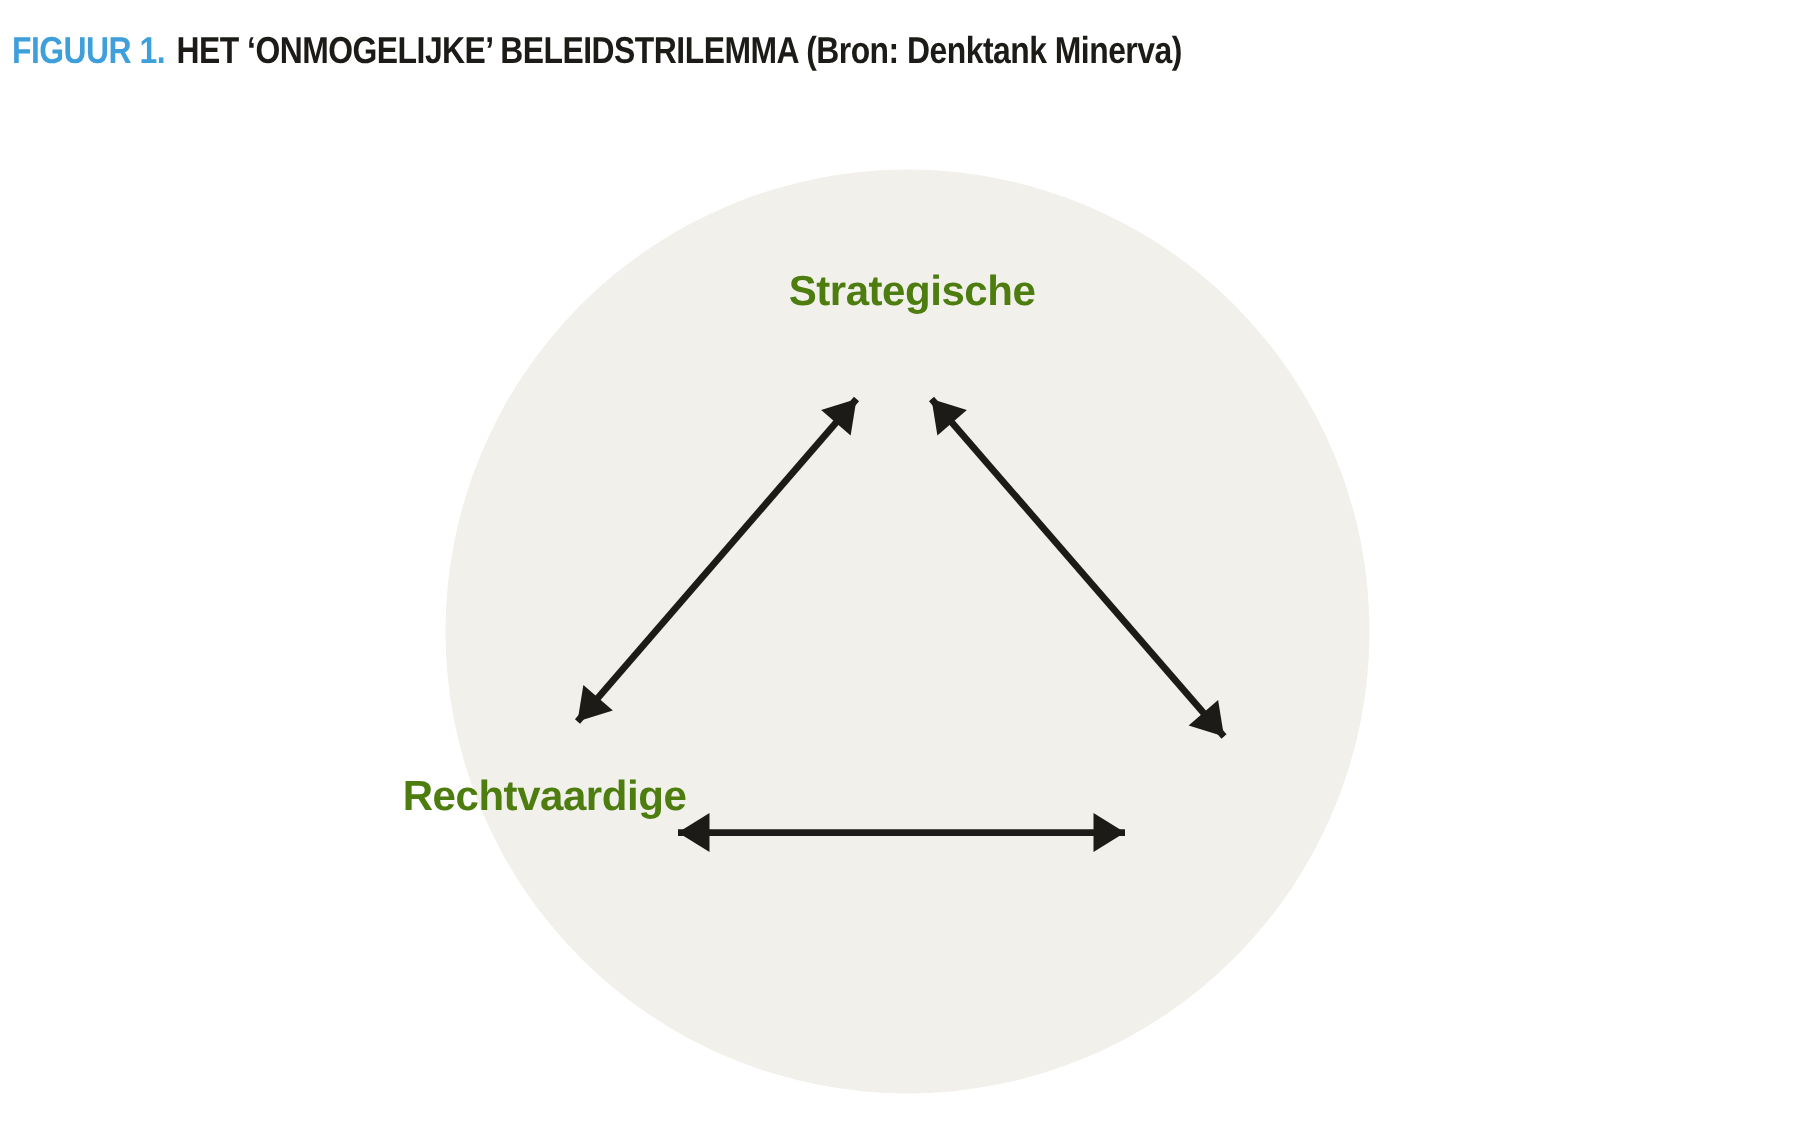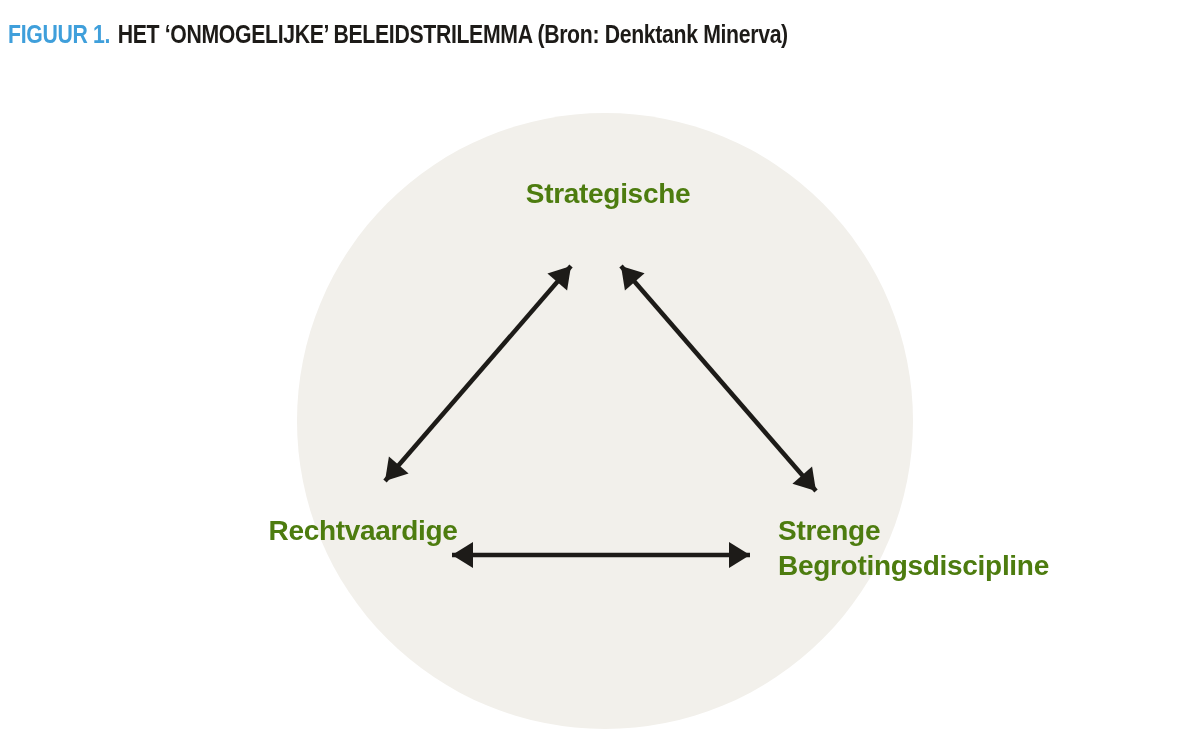--- a/index.html
+++ b/index.html
@@ -97,18 +97,14 @@
   </svg>
 
   <div class="node-label node-top">
     <div>Strategische</div>
   </div>
 
   <div class="node-label node-bottom-left">
     <div>Rechtvaardige</div>
   </div>
 
-  <div class="node-label node-bottom-right">
-    <div>Strenge</div>
-    <div>Begrotingsdiscipline</div>
-  </div>
 
 </div>
 
 </body></html>

